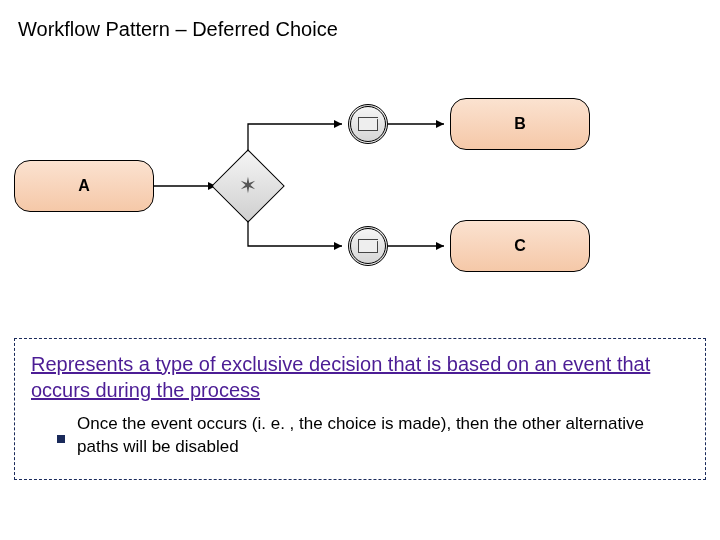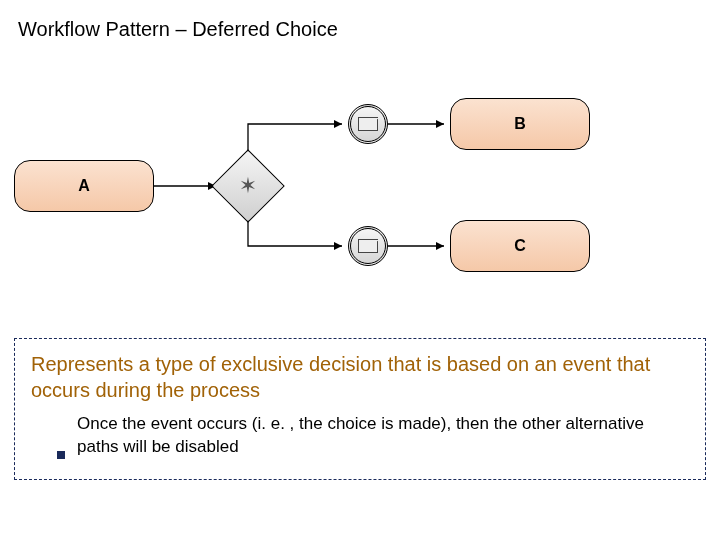--- a/index.html
+++ b/index.html
@@ -119,27 +119,28 @@
   .desc-box {
     position: absolute;
     top: 338px;
     left: 14px;
     width: 692px;
     border: 1.5px dashed #1a2a5a;
     padding: 12px 16px 20px 16px;
   }
   .desc-main {
     font-size: 20px;
-    color: #a16207;
+    color: #4c1d95;
     line-height: 1.3;
     margin-bottom: 10px;
+    text-decoration: underline;
   }
   .desc-bullet {
     display: flex;
-    align-items: flex-end;
+    align-items: center;
     font-size: 17px;
     color: #000;
     line-height: 1.35;
     padding-left: 26px;
   }
   .desc-bullet .sq {
     width: 8px;
     height: 8px;
     background: #1a2a5a;
     flex: 0 0 8px;

